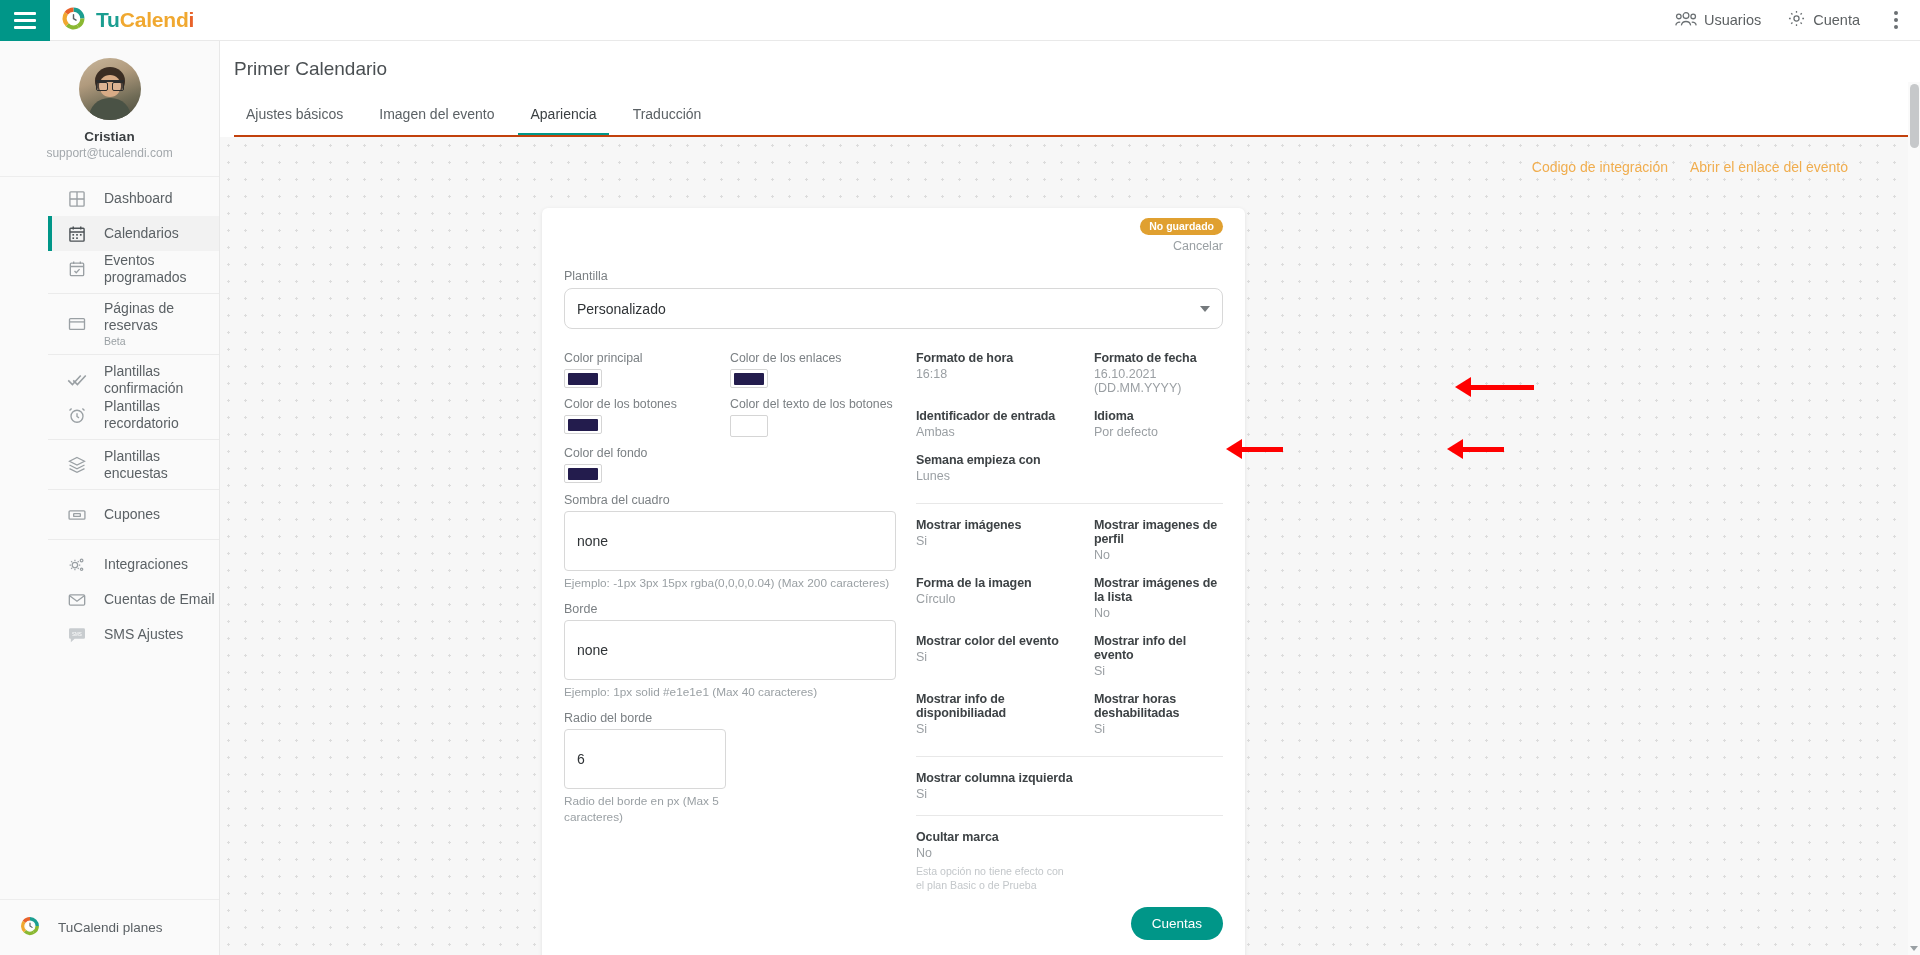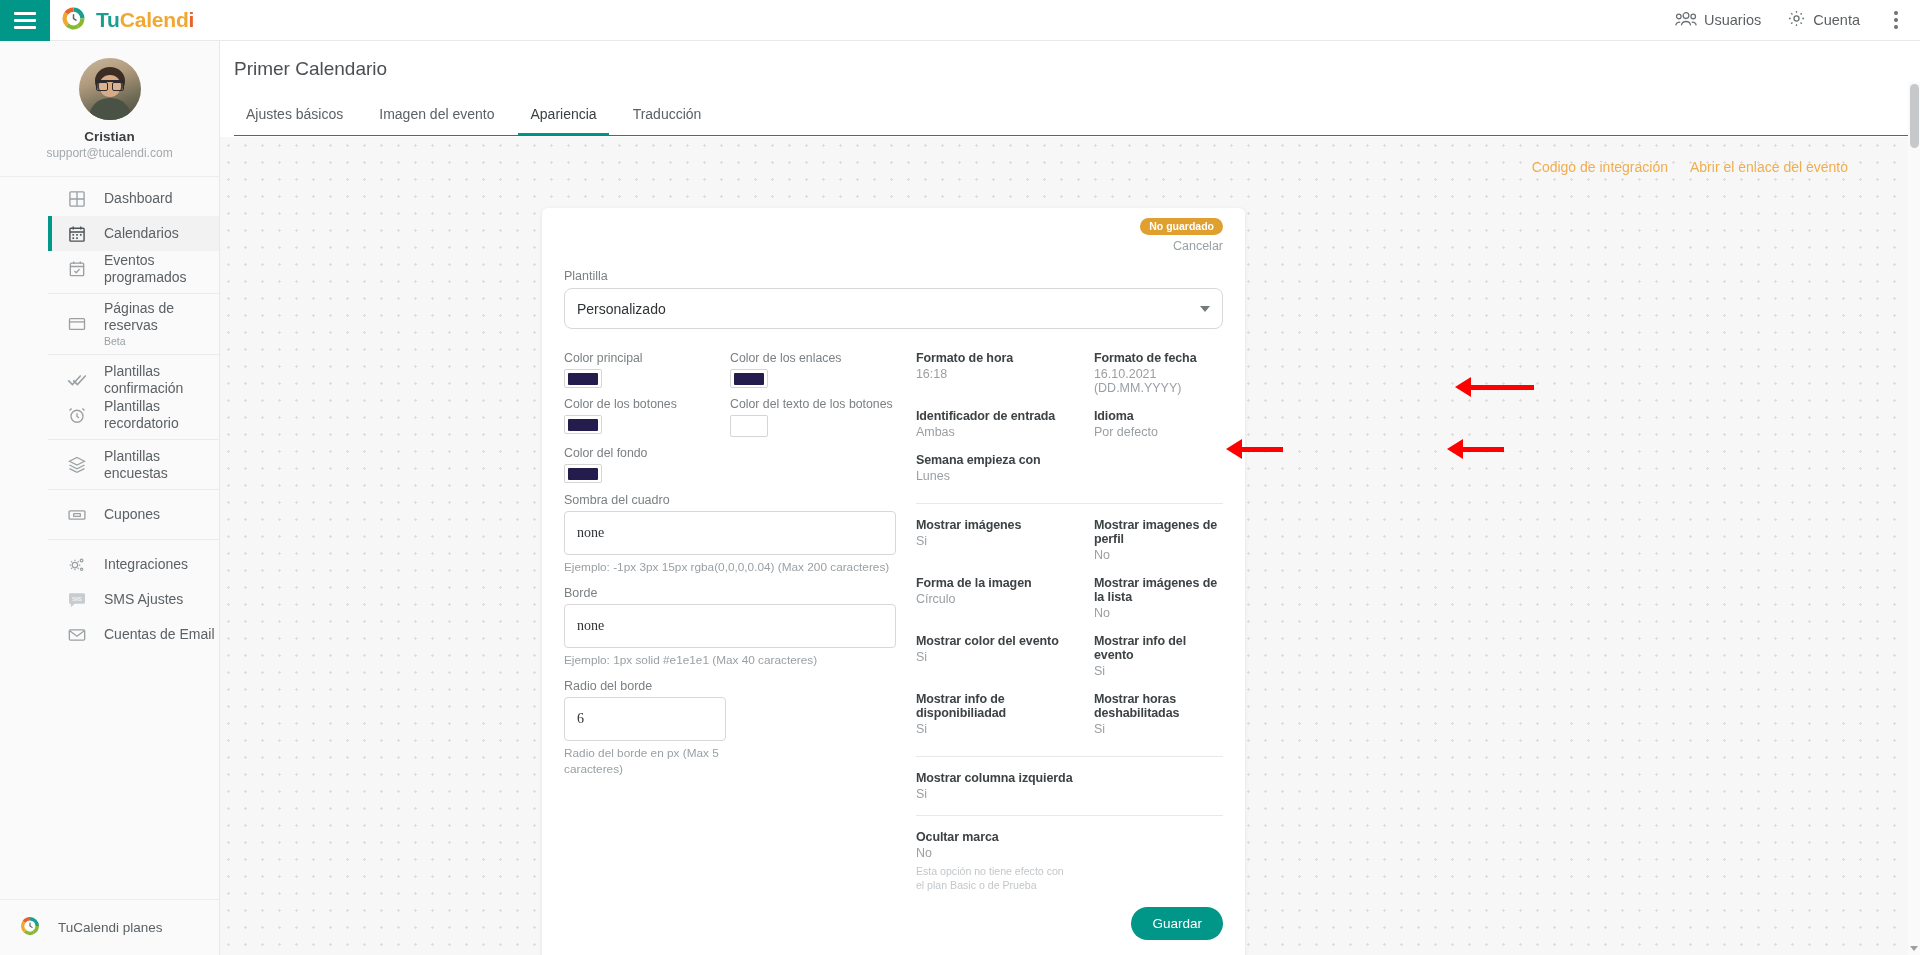--- a/index.html
+++ b/index.html
@@ -87,21 +87,21 @@
   .nav-sep { height: 1px; background: #ebebeb; margin: 7px 0; }
   .sidebar-footer {
     height: 56px; display:flex; align-items:center; padding-left: 19px; gap: 17px;
     border-top: 1px solid #ededed; color:#5b6165; font-size: 13.5px; cursor:pointer;
   }
 
   
   .main { position: absolute; top: 41px; left: 220px; right: 0; bottom: 0; background:#fff; }
   .page-head { background:#fff; padding: 17px 0 0 14px; }
   .page-title { font-size: 19px; color:#4a4f52; font-weight: normal; padding-left: 0; }
-  .tabs { display: flex; gap: 0; margin-top: 17px; border-bottom: 1px solid #c2410c; }
+  .tabs { display: flex; gap: 0; margin-top: 17px; border-bottom: 5px solid #c2410c; }
   .tab {
     padding: 9px 12px 11px; font-size: 14px; color: #5b6165; cursor: pointer;
     border-bottom: 2px solid transparent; margin-right: 12px;
   }
   .tab.active { color: #3b4043; border-bottom-color: #009688; }
 
   .canvas {
     position:absolute; top: 96px; left: 0; right: 12px; bottom: 0;
     background-color: #f7f7f7;
     background-image: radial-gradient(#dcdcdc 1px, transparent 1.1px);
@@ -149,21 +149,21 @@
   }
   .swatch { width: 30px; height: 12px; border-radius: 1px; }
   .swatch-wrap.empty .swatch { background: transparent; }
   .swatch-wrap.empty { width: 38px; height: 22px; }
 
   .tf-label { font-size: 12.5px; color:#7b8084; margin: 10px 0 4px; }
   .textfield {
     border:1px solid #d8d8d8; border-radius:4px; background:#fff;
     font-size:14px; color:#2f3336; padding: 13px 12px; width: 332px; height: 44px;
   }
-  .textfield.tall { height: 44px; font-family: Liberation Serif, serif; }
+  .textfield.tall { height: 60px; }
   .textfield.small { width: 162px; }
   .hint { font-size: 11.8px; color:#9aa0a4; margin-top: 5px; line-height: 1.35; }
   .hint.narrow { width: 160px; }
 
   .kv-grid { display: grid; grid-template-columns: 178px 1fr; row-gap: 0px; }
   .kv { margin-bottom: 14px; }
   .kv .k { font-size: 12.5px; color:#3d4245; font-weight: bold; letter-spacing:-0.1px; }
   .kv .v { font-size: 12.5px; color:#9a9fa3; margin-top: 2px; }
   .divider { height:1px; background:#e8e8e8; margin: 6px 0 14px; }
   .note { font-size: 10.6px; color:#c3c7ca; line-height:1.35; margin-top: 4px; width: 150px; }
@@ -385,39 +385,39 @@
             <circle cx="17.5" cy="17" r="1.4"></circle>
           </svg>
       </span>
       <span class="nav-label-wrap">
         <span>Integraciones</span>
       </span>
     </div>
 
     <div class="nav-item">
       <span class="nav-icon">
+        <svg viewBox="0 0 24 24" fill="none" stroke="currentColor" stroke-width="1.6">
+            <rect x="2.8" y="5.8" width="18.4" height="12.4" rx="1.4"></rect>
+            <path d="M3.2 7l8.8 6.4L20.8 7"></path>
+          </svg>
+      </span>
+      <span class="nav-label-wrap">
+        <span>Cuentas de Email</span>
+      </span>
+    </div>
+
+    <div class="nav-item">
+      <span class="nav-icon">
         <svg viewBox="0 0 24 24">
             <path d="M4 4h16a1.6 1.6 0 0 1 1.6 1.6v9.3A1.6 1.6 0 0 1 20 16.5H9.2L4.6 20.6V16.5H4a1.6 1.6 0 0 1-1.6-1.6V5.6A1.6 1.6 0 0 1 4 4z" fill="#c8cccf"></path>
             <text x="12" y="12.6" font-size="5.4" text-anchor="middle" fill="#fff" font-family="Liberation Sans, sans-serif">SMS</text>
           </svg>
       </span>
       <span class="nav-label-wrap">
         <span>SMS Ajustes</span>
-      </span>
-    </div>
-
-    <div class="nav-item">
-      <span class="nav-icon">
-        <svg viewBox="0 0 24 24" fill="none" stroke="currentColor" stroke-width="1.6">
-            <rect x="2.8" y="5.8" width="18.4" height="12.4" rx="1.4"></rect>
-            <path d="M3.2 7l8.8 6.4L20.8 7"></path>
-          </svg>
-      </span>
-      <span class="nav-label-wrap">
-        <span>Cuentas de Email</span>
       </span>
     </div>
   </div>
 
   <div class="sidebar-footer">
     <span>
       <svg width="22" height="22" viewBox="0 0 32 32">
         <path d="M16 3 A13 13 0 0 1 29 16 L24 16 A8 8 0 0 0 16 8 Z" fill="#1b9e91"></path>
         <path d="M29 16 A13 13 0 0 1 22.5 27.3 L20 23 A8 8 0 0 0 24 16 Z" fill="#8ab832"></path>
         <path d="M22.5 27.3 A13 13 0 0 1 6.8 25.2 L10.3 21.7 A8 8 0 0 0 20 23 Z" fill="#8ab832"></path>
@@ -583,21 +583,21 @@
 
           <div class="divider"></div>
 
           <div class="kv">
             <div class="k">Ocultar marca</div>
             <div class="v">No</div>
             <div class="note">Esta opción no tiene efecto con el plan Basic o de Prueba</div>
           </div>
 
           <div class="save-row">
-            <button class="btn-save">Guardar</button>
+            <button class="btn-save">Cuentas</button>
           </div>
         </div>
       </div>
     </div>
 
     <div class="arrow arrow1">
       <div class="head"></div>
       <div class="shaft"></div>
     </div>
     <div class="arrow arrow2">

